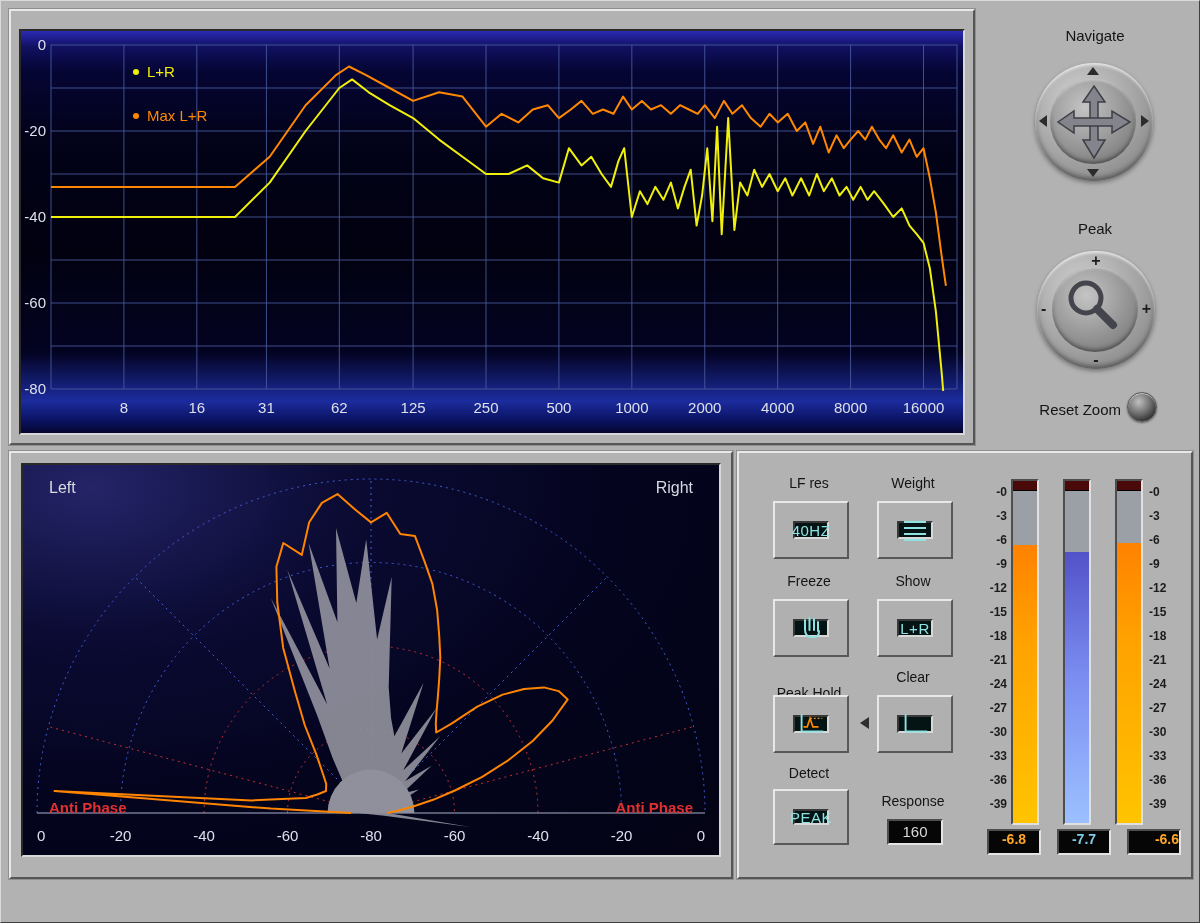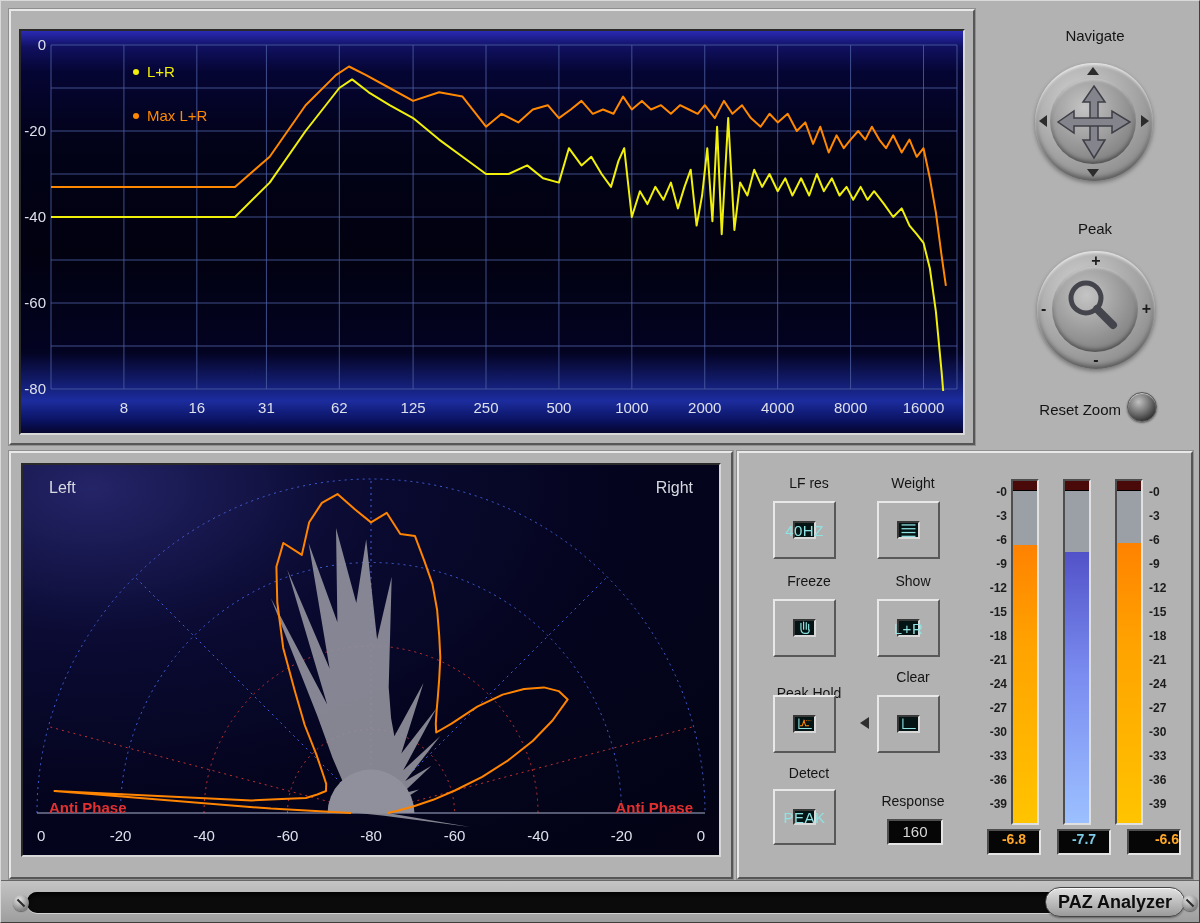--- a/index.html
+++ b/index.html
@@ -45,21 +45,21 @@
   
   #stereo-frame { left:8px; top:450px; width:724px; height:428px; }
   #stereo-screen { left:10px; top:10px; width:700px; height:394px;
     background:radial-gradient(ellipse at 10% 6%, #242468 0%, #0b0b34 28%, #04041e 60%, #030314 100%); }
   .polar-overlay { position:absolute; color:#d9d9e2; font-size:16px; }
   .antiphase { position:absolute; color:#e23030; font-size:15px; font-weight:bold;margin-top:8px; }
 
   
   #controls-frame { left:736px; top:450px; width:456px; height:428px; }
   .ctl-label { position:absolute; font-size:14px; color:#141414; text-align:center; width:84px; }
-  .ctl-btn { position:absolute; width:63px; height:58px; background:#b0b0b0; padding:18px;
+  .ctl-btn { position:absolute; width:76px; height:58px; background:#b0b0b0; padding:18px;
     border:2px solid; border-color:#e8e8e8 #585858 #585858 #e8e8e8; }
   .ctl-screen { width:100%; height:100%; background:#041414; color:#8fe2e2;
     border:2px solid; border-color:#383838 #d8d8d8 #d8d8d8 #383838;
     display:flex; align-items:center; justify-content:center; font-size:15px; letter-spacing:.5px; }
   .lcd { position:absolute; background:#060606; color:#d8d8d8; font-size:15px; text-align:center;
     border:2px solid; border-color:#4e4e4e #e4e4e4 #e4e4e4 #4e4e4e; }
   .side-arrow { position:absolute; left:121px; top:264px; width:0; height:0;
     border-top:6px solid transparent; border-bottom:6px solid transparent; border-right:9px solid #2e2e2e; }
 
   
@@ -348,20 +348,14 @@
         <div class="meter-fill fill-orange" style="height: 84.3%;"></div>
       </div>
       <div class="meter-cap"></div>
     </div>
 
     <div class="lcd readout" style="left: 248px; color: rgb(255, 168, 40);">-6.8</div>
     <div class="lcd readout" style="left: 318px; color: rgb(126, 203, 232);">-7.7</div>
     <div class="lcd readout" style="left: 388px; color: rgb(255, 168, 40); text-align: right;">-6.6</div>
   </div>
 
-  <div id="bottom-bar">
-    <div id="bar-black"></div>
-    <div id="logo-pill">PAZ Analyzer</div>
-    <div class="screw" style="left:12px; top:14px;"></div>
-    <div class="screw" style="left:1181px; top:14px;"></div>
-  </div>
 
 </div>
 
 </body></html>

